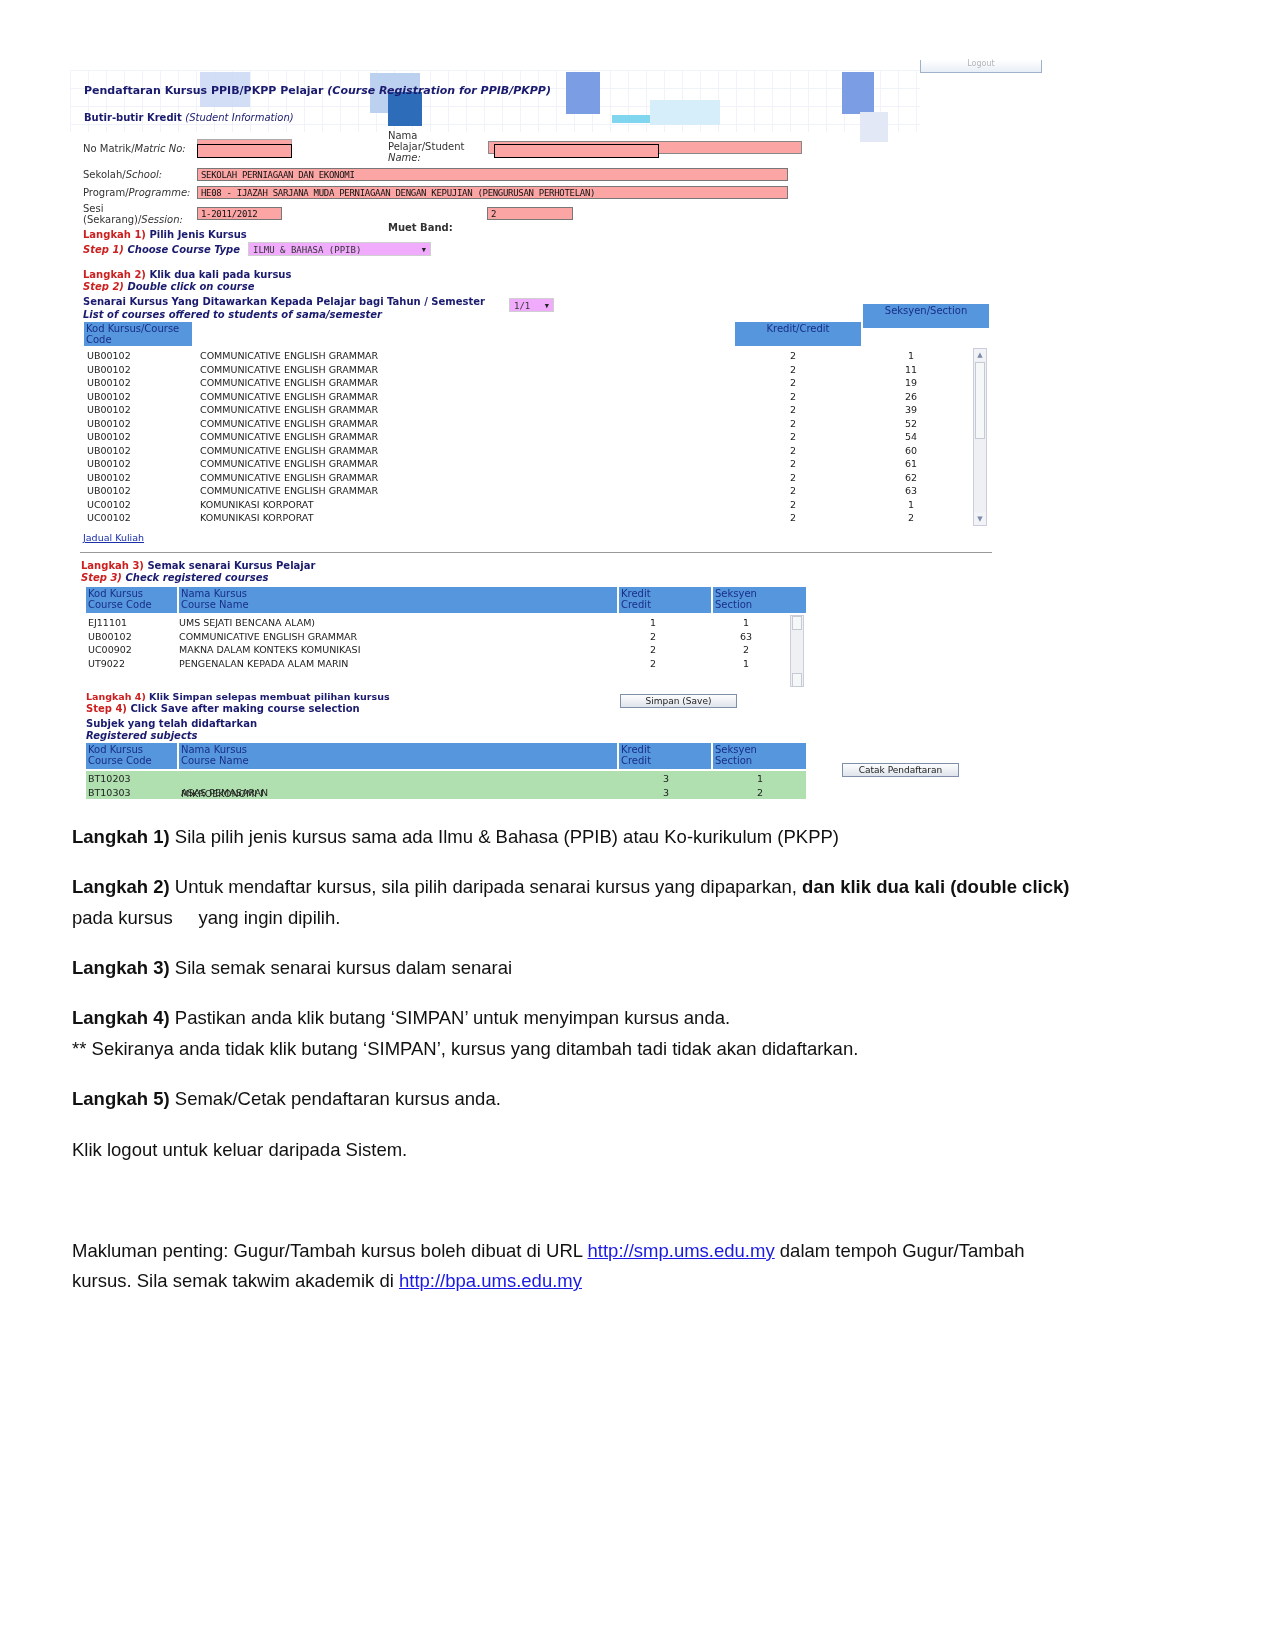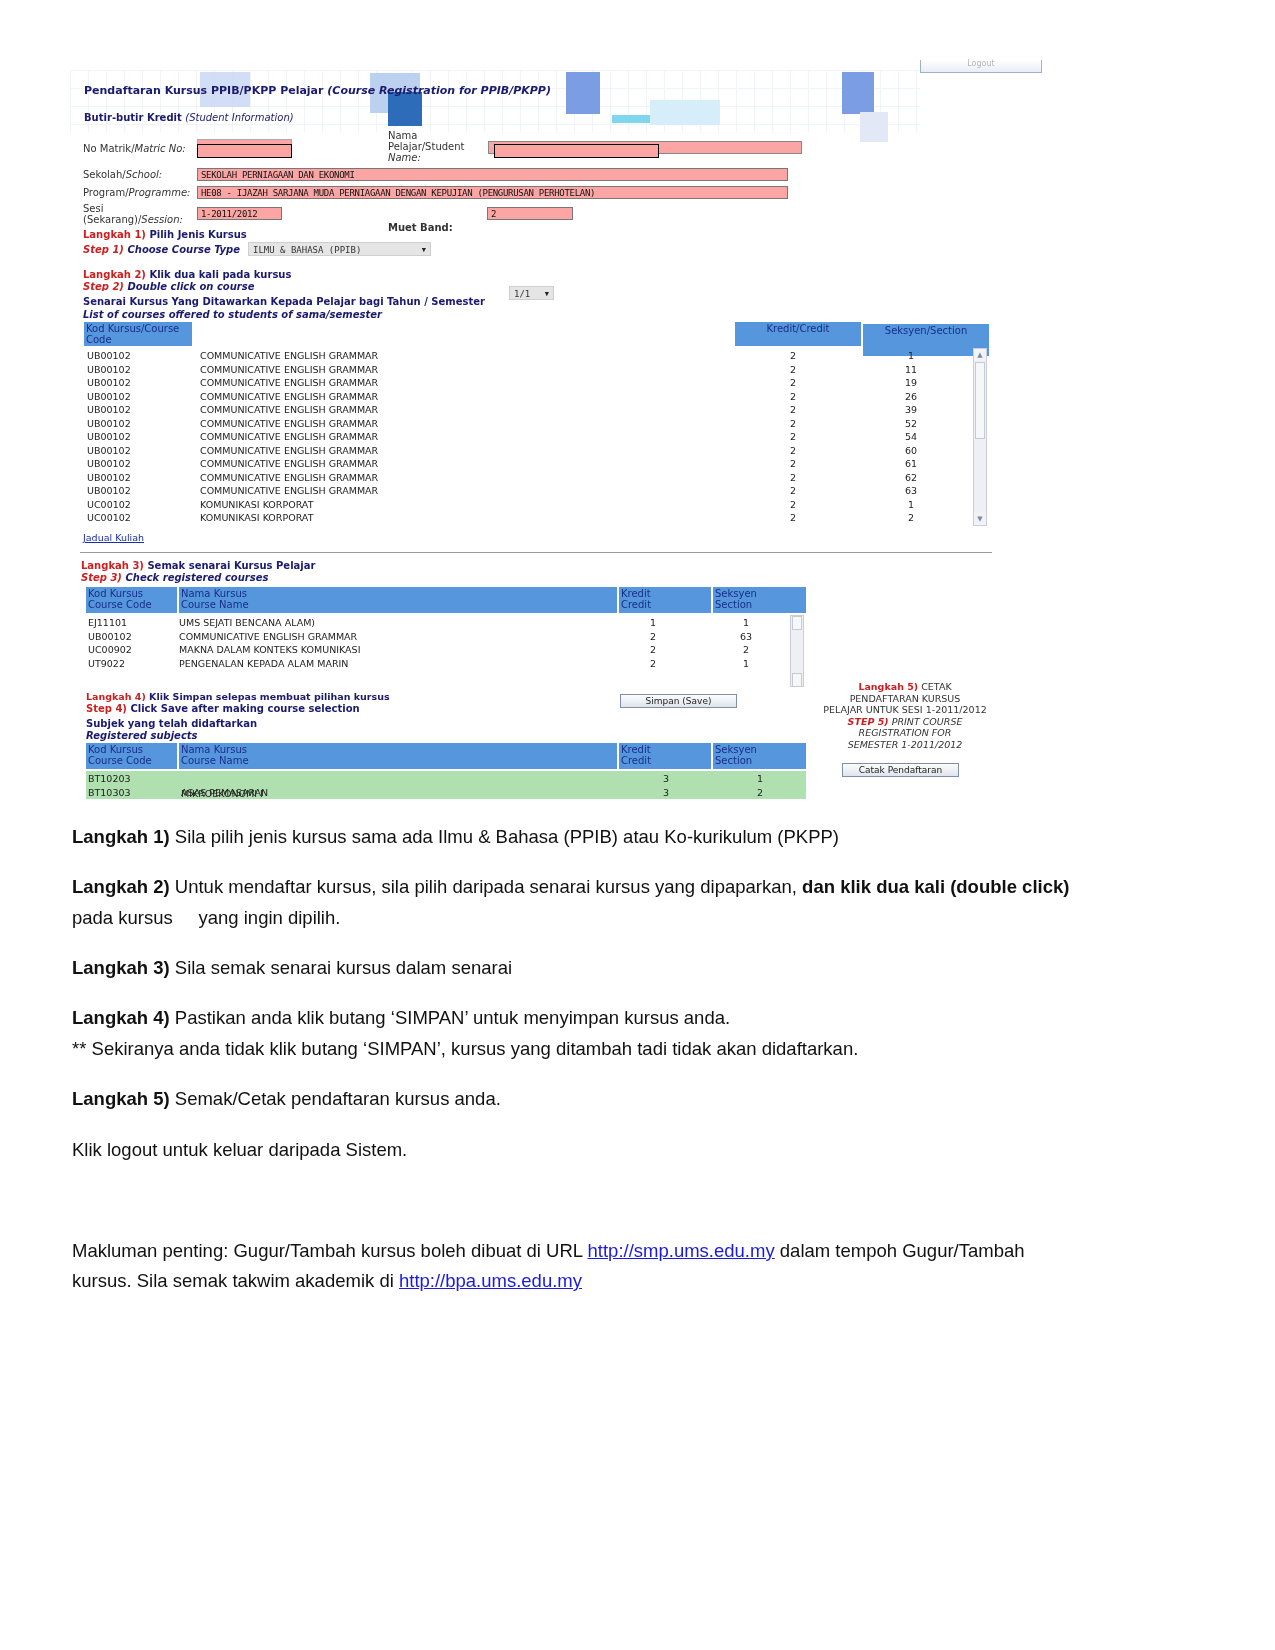--- a/index.html
+++ b/index.html
@@ -11,21 +11,21 @@
   .logout { position:absolute; left:850px; top:0px; width:120px; height:12px; border:1px solid #9fb1c8; border-top:none; background:linear-gradient(#fff,#e8eef6); font-size:8px; color:#333; text-align:center; line-height:8px; }
   .subhead { position:absolute; font-size:10px; font-weight:bold; color:#1a1a6e; white-space:nowrap; }
   .subhead .it { font-weight:normal; font-style:italic; }
   .lbl { position:absolute; font-size:10px; color:#333; line-height:11px; }
   .lbl i { font-style:italic; }
   .inp { position:absolute; height:13px; border:1px solid #777; background:#fca5a5; font-size:9px; line-height:13px; padding-left:3px; color:#111; white-space:nowrap; overflow:hidden; box-sizing:border-box; font-family:"DejaVu Sans Mono", monospace; letter-spacing:-0.3px; }
   .inp.blk { border:1px solid #000; }
   .red { color:#cc1f1f; }
   .step { position:absolute; font-size:10px; font-weight:bold; color:#1a1a6e; white-space:nowrap; }
   .step.it { font-style:italic; }
-  .sel { position:absolute; height:14px; border:1px solid #cfcfcf; background:#e5e5e5; font-size:9px; line-height:14px; padding-left:4px; color:#333; box-sizing:border-box; font-family:"DejaVu Sans Mono", monospace; }
+  .sel { position:absolute; height:14px; border:1px solid #cfcfcf; background:#f0abfc; font-size:9px; line-height:14px; padding-left:4px; color:#333; box-sizing:border-box; font-family:"DejaVu Sans Mono", monospace; }
   .sel .arr { position:absolute; right:4px; top:0; font-size:7px; color:#222; }
   .hdr { position:absolute; background:#5596dc; color:#1a2f8a; font-size:10px; line-height:11px; box-sizing:border-box; padding:1px 2px; }
   .row { position:absolute; font-size:9.5px; color:#222; white-space:nowrap; font-family:"DejaVu Sans", sans-serif; }
   .cell { position:absolute; white-space:nowrap; }
   .scroll { position:absolute; width:14px; background:#eef0f3; border:1px solid #ccd; box-sizing:border-box; }
   .scroll .thumb { position:absolute; left:1px; right:1px; background:#f6f7f9; border:1px solid #c6cad2; }
   .scroll .btn { position:absolute; left:0; right:0; height:12px; font-size:7px; color:#7a8aa8; text-align:center; line-height:12px; background:#f2f3f6; }
   .link { position:absolute; color:#1a2faa; text-decoration:underline; font-size:9.5px; }
   .hr { position:absolute; height:1px; background:#999; }
   .btnx { position:absolute; height:14px; border:1px solid #7f8fa8; background:linear-gradient(#fdfdfd,#dfe4ec); font-size:9px; line-height:13px; text-align:center; color:#222; box-sizing:border-box; }
@@ -89,26 +89,26 @@
   <div class="lbl" style="left:318px;top:162px;font-weight:bold;">Muet Band:</div>
   <div class="inp" style="left:417px;top:147px;width:86px;">2</div>
 
   <div class="step" style="left:13px;top:169px;"><span class="red">Langkah 1)</span> <span>Pilih Jenis Kursus</span></div>
   <div class="step it" style="left:13px;top:184px;"><span class="red">Step 1)</span> <span>Choose Course Type</span></div>
   <div class="sel" style="left:178px;top:182px;width:183px;"><span>ILMU &amp; BAHASA (PPIB)</span><span class="arr">▼</span></div>
 
   <div class="step" style="left:13px;top:209px;"><span class="red">Langkah 2)</span> <span>Klik dua kali pada kursus</span></div>
   <div class="step it" style="left:13px;top:221px;height:10px;overflow:hidden;"><span class="red">Step 2)</span> <span>Double click on course</span></div>
   <div class="step" style="left:13px;top:236px;">Senarai Kursus Yang Ditawarkan Kepada Pelajar bagi Tahun / Semester</div>
-  <div class="sel" style="left:439px;top:226px;width:45px;"><span>1/1</span><span class="arr">▼</span></div>
+  <div class="sel" style="left:439px;top:238px;width:45px;"><span>1/1</span><span class="arr">▼</span></div>
   <div class="step it" style="left:13px;top:249px;">List of courses offered to students of sama/semester</div>
 
   <div class="hdr" style="left:14px;top:262px;width:108px;height:24px;">Kod Kursus/Course Code</div>
   <div class="hdr" style="left:665px;top:262px;width:126px;height:24px;text-align:center;">Kredit/Credit</div>
-  <div class="hdr" style="left:793px;top:264px;width:126px;height:32px;text-align:center;">Seksyen/Section</div>
+  <div class="hdr" style="left:793px;top:244px;width:126px;height:24px;text-align:center;">Seksyen/Section</div>
 
   <div id="offered-rows">
       <div class="row" style="left: 0px; top: 290px; width: 900px; height: 13px;">
         <div class="cell" style="left: 17px;">UB00102</div>
         <div class="cell" style="left: 130px;">COMMUNICATIVE ENGLISH GRAMMAR</div>
         <div class="cell" style="left: 680px; width: 86px; text-align: center;">2</div>
         <div class="cell" style="left: 798px; width: 86px; text-align: center;">1</div>
       </div>
       <div class="row" style="left: 0px; top: 303.5px; width: 900px; height: 13px;">
         <div class="cell" style="left: 17px;">UB00102</div>
@@ -275,28 +275,20 @@
         <div class="cell" style="left: 662px; width: 56px; text-align: center;">1</div>
       </div>
       <div class="row" style="left: 0px; top: 726.5px; width: 736px; height: 13px;">
         <div class="cell" style="left: 18px;">BT10303</div>
         <div class="cell" style="left: 111px;">ASAS PEMASARAN</div>
         <div class="cell" style="left: 568px; width: 56px; text-align: center;">3</div>
         <div class="cell" style="left: 662px; width: 56px; text-align: center;">2</div>
       </div>
     </div>
 
-  <div class="step5">
-    <div><span class="b">Langkah 5)</span> <span>CETAK</span></div>
-    <div>PENDAFTARAN KURSUS</div>
-    <div>PELAJAR UNTUK SESI 1-2011/2012</div>
-    <div style="font-style:italic;"><span class="b">STEP 5)</span> <span>PRINT COURSE</span></div>
-    <div style="font-style:italic;">REGISTRATION FOR</div>
-    <div style="font-style:italic;">SEMESTER 1-2011/2012</div>
-  </div>
   <div class="btnx" style="left:772px;top:703px;width:117px;">Catak Pendaftaran</div>
 </div>
 
 <div class="doc" style="top:826px;"><b>Langkah 1)</b><span> Sila pilih jenis kursus sama ada Ilmu &amp; Bahasa (PPIB) atau  Ko-kurikulum (PKPP)</span></div>
 <div class="doc" style="top:876px;"><b>Langkah 2)</b><span> Untuk  mendaftar kursus, sila pilih daripada senarai kursus yang dipaparkan, </span><b>dan klik dua kali (double click)</b></div>
 <div class="doc" style="top:907px;white-space:pre;">pada kursus     yang ingin dipilih.</div>
 <div class="doc" style="top:957px;"><b>Langkah 3)</b><span> Sila semak senarai kursus dalam senarai</span></div>
 <div class="doc" style="top:1007px;"><b>Langkah 4)</b><span> Pastikan anda klik butang ‘SIMPAN’ untuk menyimpan kursus anda.</span></div>
 <div class="doc" style="top:1038px;">** Sekiranya anda tidak klik butang  ‘SIMPAN’, kursus yang ditambah tadi tidak akan didaftarkan.</div>
 <div class="doc" style="top:1088px;"><b>Langkah 5)</b><span> Semak/Cetak pendaftaran kursus anda.</span></div>

